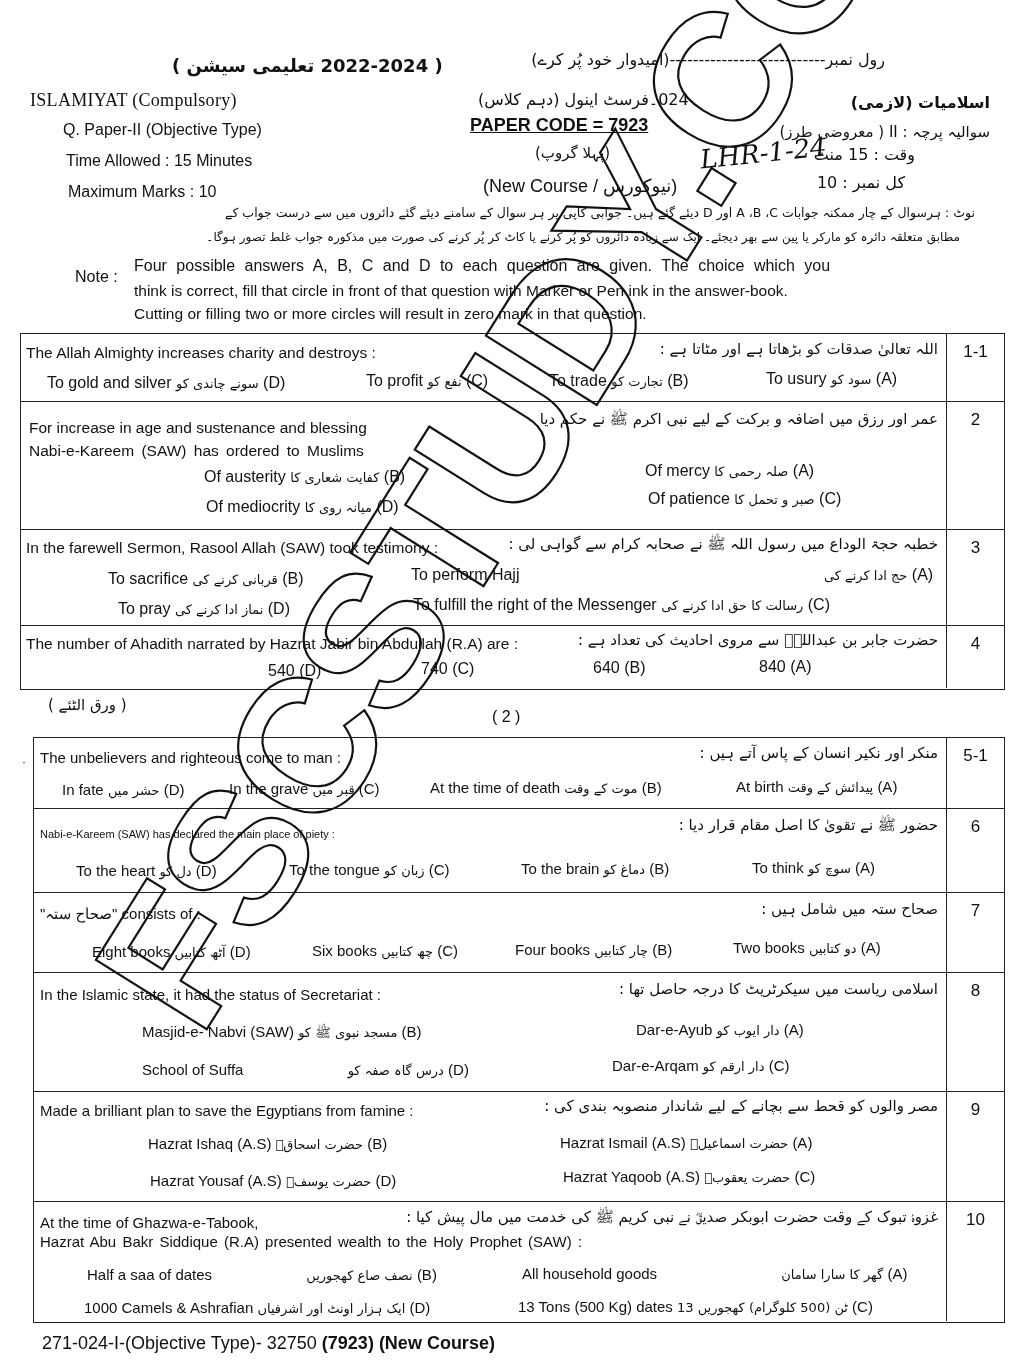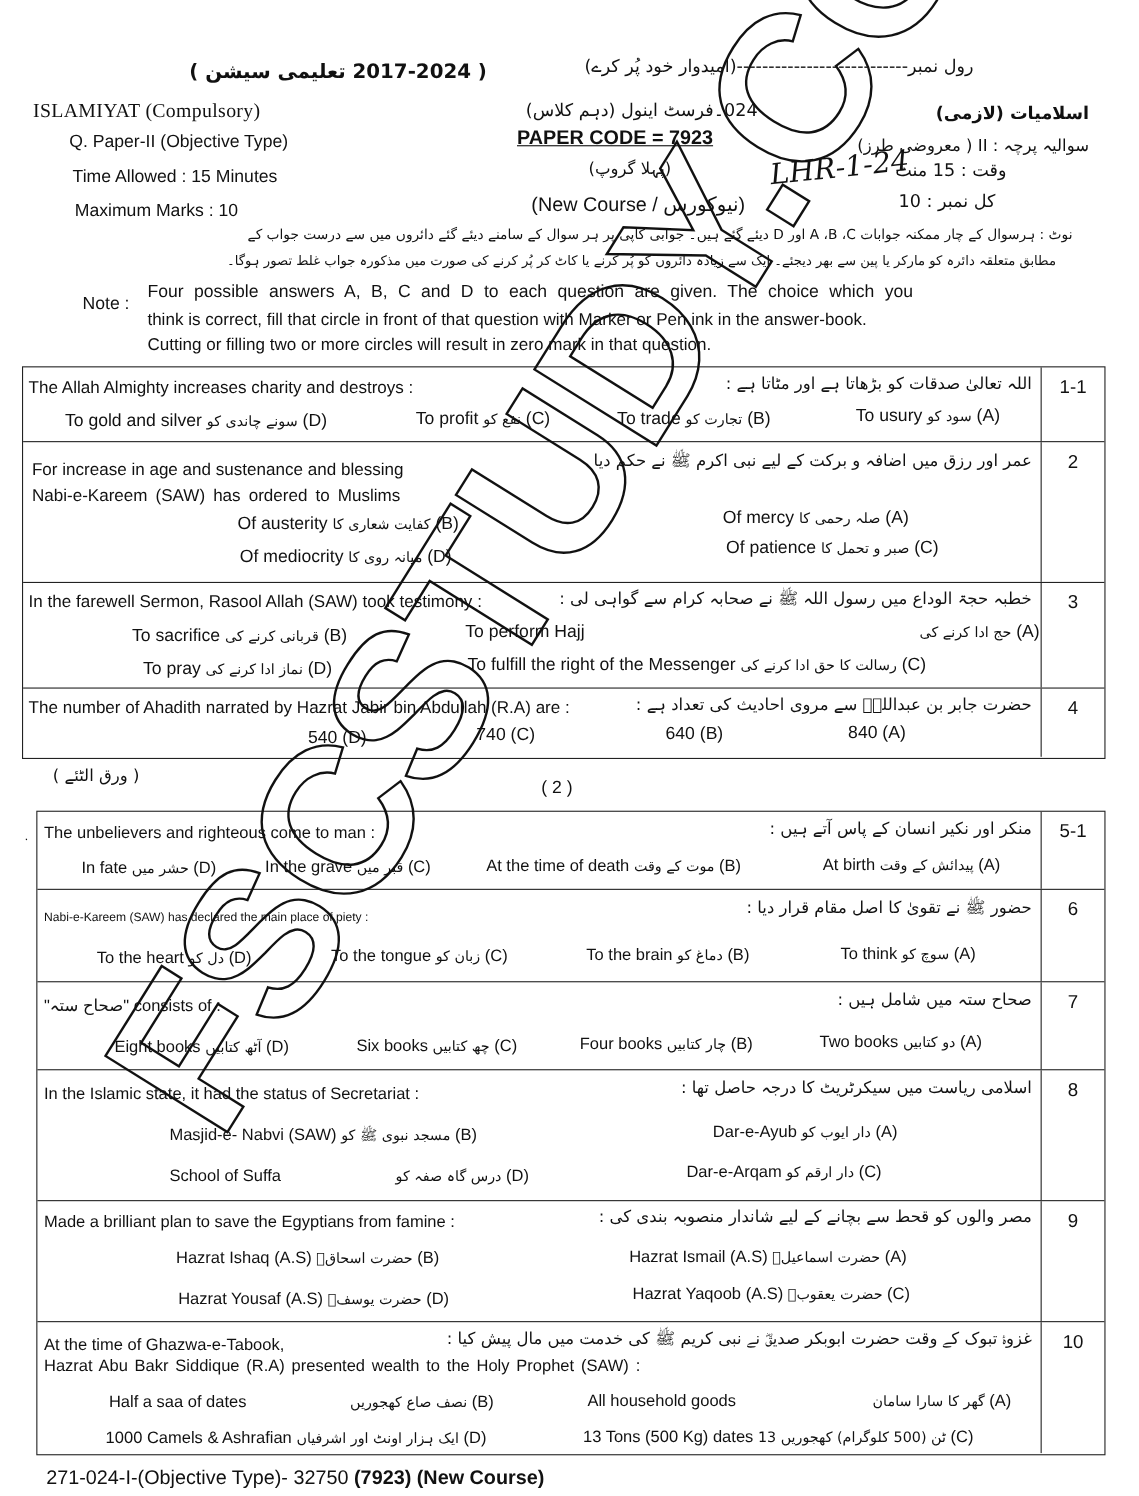--- a/index.html
+++ b/index.html
@@ -11,29 +11,29 @@
   .t16 { font-size:16px; }
   .t17 { font-size:17px; }
   .t18 { font-size:18px; }
   .t15 { font-size:15px; }
   .tbl { position:absolute; border:1.5px solid #222; box-sizing:border-box; }
   .row { position:absolute; left:0; right:0; border-top:1.5px solid #222; box-sizing:border-box; }
   .row.first { border-top:none; }
   .numcell { position:absolute; top:0; bottom:0; right:0; width:58px; border-left:1.5px solid #222; box-sizing:border-box; text-align:center; font-size:17px; padding-top:8px; }
   .q { position:absolute; white-space:nowrap; font-size:15.5px; }
   .qur { position:absolute; white-space:nowrap; font-size:15px; direction:rtl; font-family:"DejaVu Sans", sans-serif; }
-  .opt { position:absolute; white-space:nowrap; font-size:16px;margin-left:12px; }
+  .opt { position:absolute; white-space:nowrap; font-size:16px; }
   .opt .u { font-family:"DejaVu Sans", sans-serif; font-size:13px; }
   .watermark { position:absolute; left:0; top:0; width:1035px; height:1360px; pointer-events:none; }
 </style>
 </head>
 <body>
 
 <div class="abs ur t16" style="right:150px; top:50px;">رول نمبر---------------------------(امیدوار خود پُر کرے)</div>
-<div class="abs ur bold t18" style="left:172px; top:55px;">( 2017-2024 تعلیمی سیشن )</div>
+<div class="abs ur bold t18" style="left:172px; top:55px;">( 2022-2024 تعلیمی سیشن )</div>
 
 <div class="abs serif t18" style="left:30px; top:90px; letter-spacing:0.3px;">ISLAMIYAT  (Compulsory)</div>
 <div class="abs ur bold t16" style="right:45px; top:93px;">اسلامیات  (لازمی)</div>
 <div class="abs ur t16" style="left:478px; top:90px;">024۔فرسٹ اینول (دہم کلاس)</div>
 
 <div class="abs t16" style="left:63px; top:121px;">Q. Paper-II  (Objective Type)</div>
 <div class="abs bold t18" style="left:470px; top:115px;text-decoration:underline;">PAPER CODE = 7923</div>
 <div class="abs ur t15" style="right:45px; top:123px;">سوالیہ پرچہ : II ( معروضی طرز)</div>
 
 <div class="abs ur t15" style="left:535px; top:144px;">(پہلا گروپ)</div>

